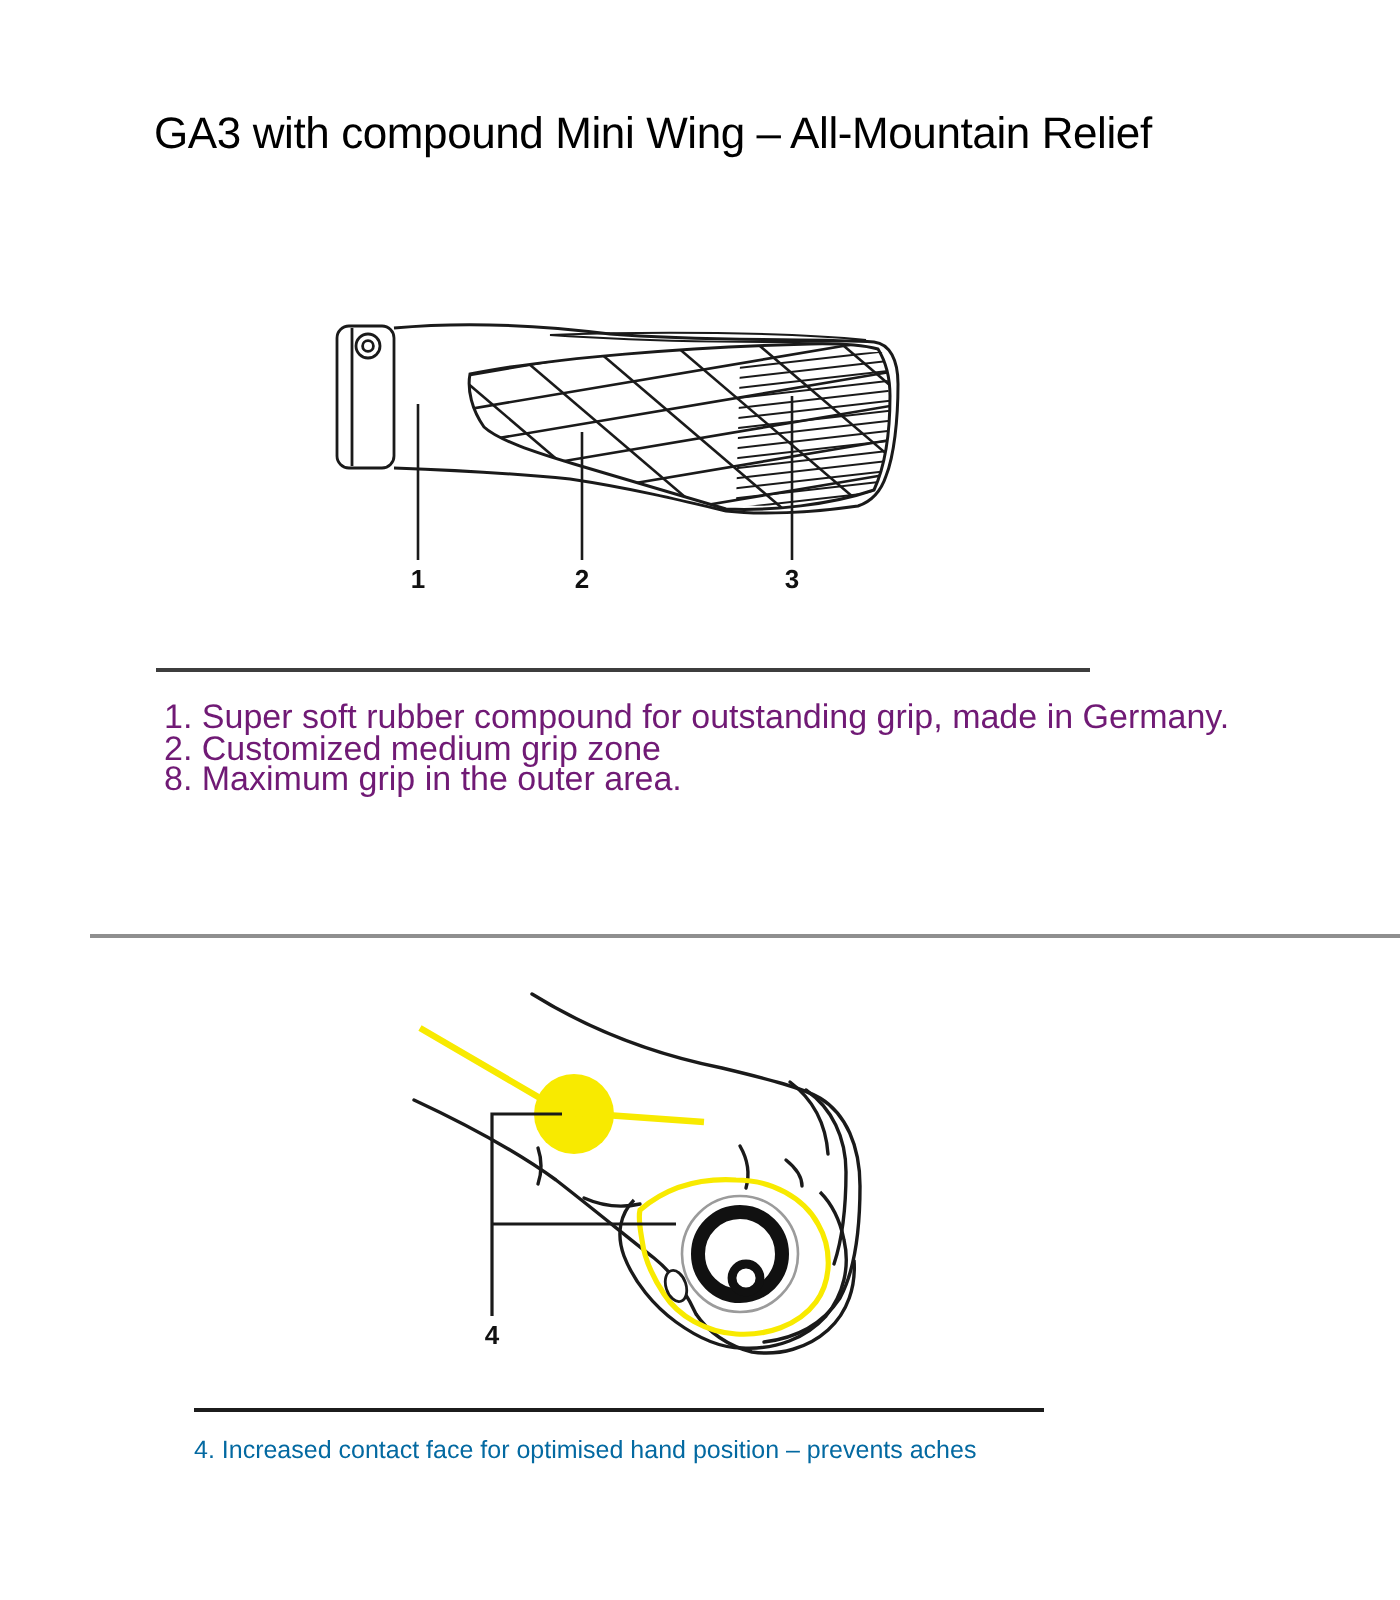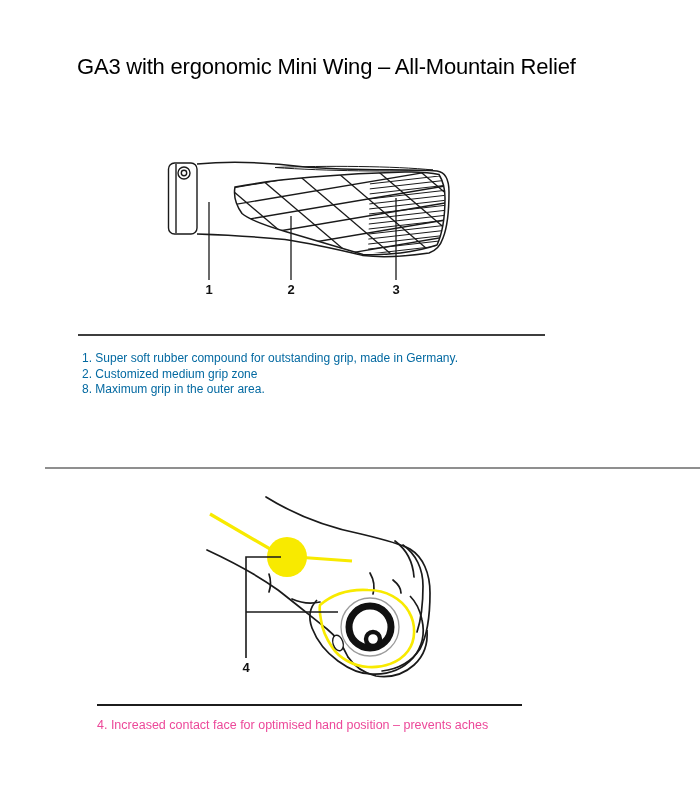--- a/index.html
+++ b/index.html
@@ -11,39 +11,39 @@
     position:absolute; left:77px; top:54px; font-size:22px; line-height:26px;
     letter-spacing:-0.2px; color:#000;
   }
   .svg-abs { position:absolute; }
   #gripSvg { left:165px; top:150px; }
   #handSvg { left:180px; top:480px; }
   .rule-notes {
     position:absolute; left:78px; top:334px; width:467px; height:2px; background:#3d3d3d;
   }
   .notes {
-    position:absolute; left:82px; top:351px; font-size:12px; line-height:15.6px; color:#0369a1;
+    position:absolute; left:82px; top:351px; font-size:17px; line-height:15.6px; color:#701a75;
   }
   .section-divider {
     position:absolute; left:45px; top:467px; width:655px; height:2px; background:#8f8f8f;
   }
   .rule-contact {
     position:absolute; left:97px; top:704px; width:425px; height:2px; background:#1c1c1c;
   }
   .contact-note {
-    position:absolute; left:97px; top:718px; font-size:12.5px; line-height:15px; color:#ec4899;
+    position:absolute; left:97px; top:718px; font-size:12.5px; line-height:15px; color:#0369a1;
   }
   .callout-num { font-size:13px; font-weight:bold; fill:#111; }
 </style>
 </head>
 <body>
 
 <div class="page">
 
-  <div class="title">GA3 with ergonomic Mini Wing – All-Mountain Relief</div>
+  <div class="title">GA3 with compound Mini Wing – All-Mountain Relief</div>
 
   <svg id="gripSvg" class="svg-abs" width="290" height="150" viewBox="0 0 290 150">
     <defs>
       <clipPath id="panelClip">
         <path d="M70,37 C110,29 180,23.5 240,22 C253,21.7 266,22.5 274,24.5 C278,31 280,40 280,48 C280,64 278,82 272,95 C250,102.5 221,105.5 198,104.5 C176,98 151,90.5 122,82 C102,76 84,70 77,63.5 C71,55 68.5,45 70,37 Z"></path>
       </clipPath>
       <clipPath id="hatchClip">
         <path d="M205,32 C230,28 258,26 276,26 C280,38 280,55 279,70 C277,83 274,92 271,96 C250,102 224,104.5 203,102 Z"></path>
       </clipPath>
     </defs>

